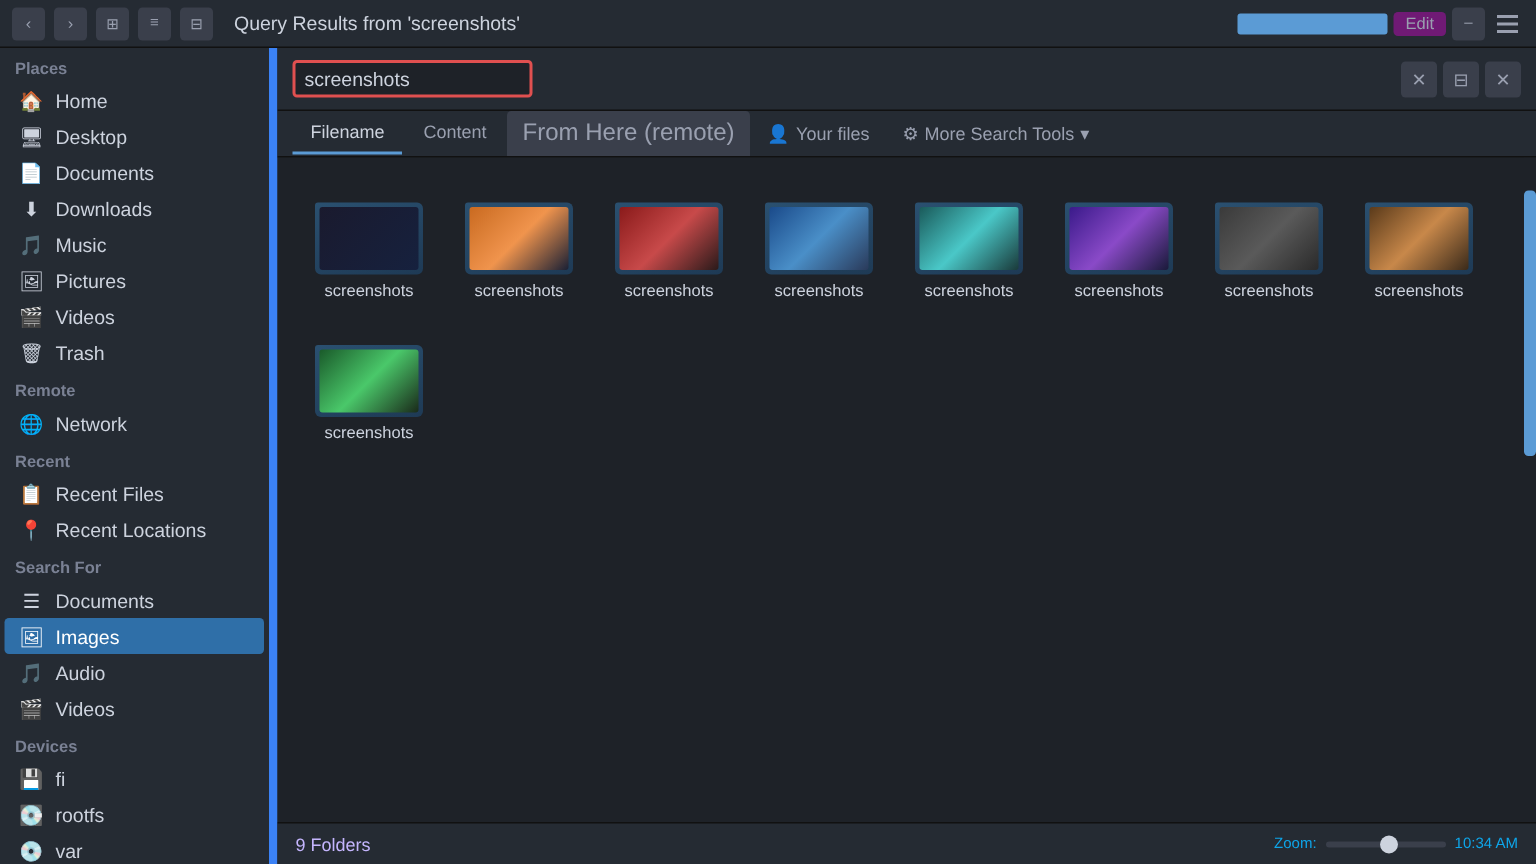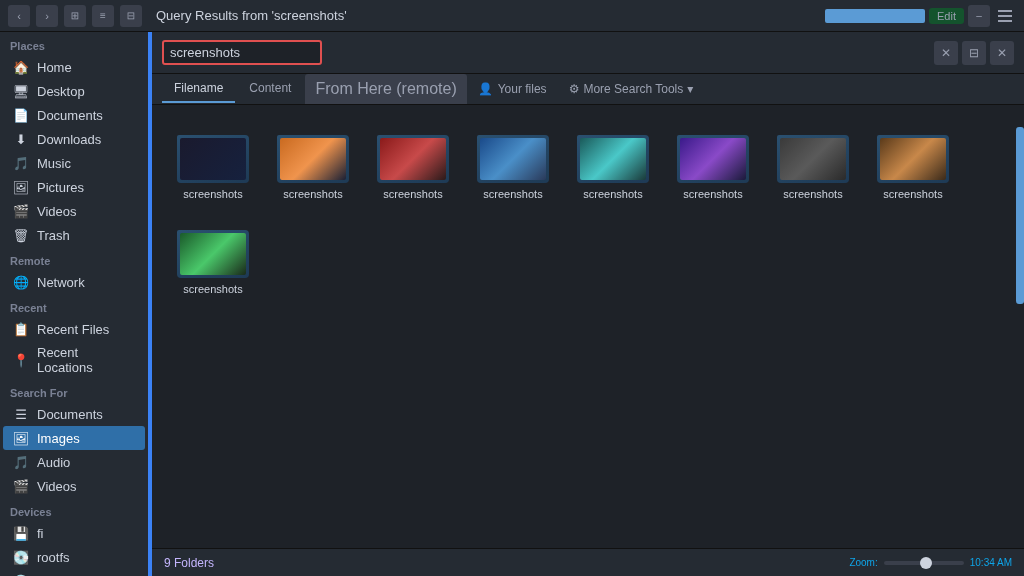--- a/index.html
+++ b/index.html
@@ -45,21 +45,21 @@
       color: #cdd3de;
       margin-left: 8px;
     }
     .titlebar-right {
       display: flex;
       align-items: center;
       gap: 4px;
     }
     .titlebar-btn {
       padding: 2px 8px;
-      background: #14532d;
+      background: #701a75;
       border-radius: 3px;
       font-size: 11px;
       color: #9aa0b0;
       cursor: pointer;
     }
     .view-btn {
       width: 22px; height: 22px;
       background: #3a3f4b;
       border-radius: 3px;
       display: flex; align-items: center; justify-content: center;
@@ -83,23 +83,23 @@
 
     
     .main-area {
       display: flex;
       flex: 1;
       overflow: hidden;
     }
 
     
     .sidebar {
-      width: 152px;
+      width: 185px;
       background: #252b33;
-      border-right: 4px solid #3b82f6;
+      border-right: 6px solid #3b82f6;
       display: flex;
       flex-direction: column;
       overflow-y: auto;
       flex-shrink: 0;
     }
     .sidebar::-webkit-scrollbar { width: 6px; }
     .sidebar::-webkit-scrollbar-thumb { background: #3a3f4b; }
 
     .sidebar-section-label {
       padding: 8px 10px 3px 10px;

